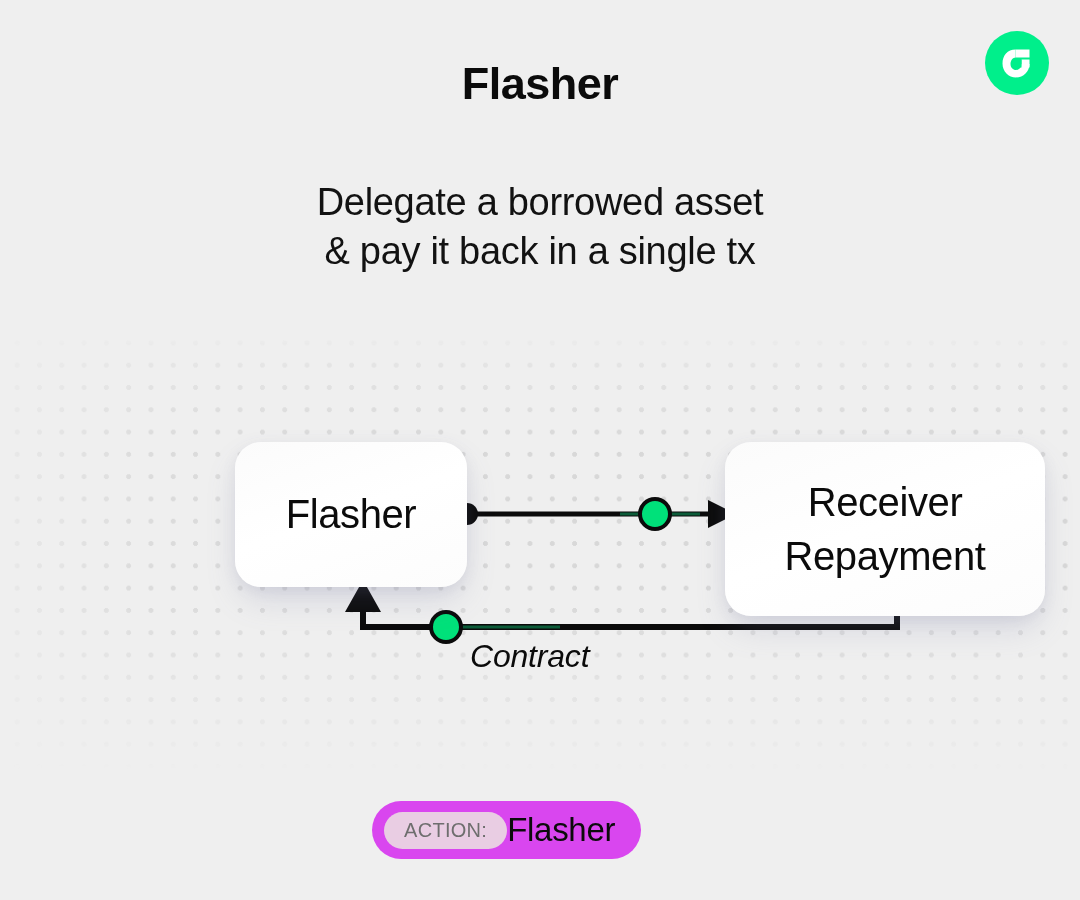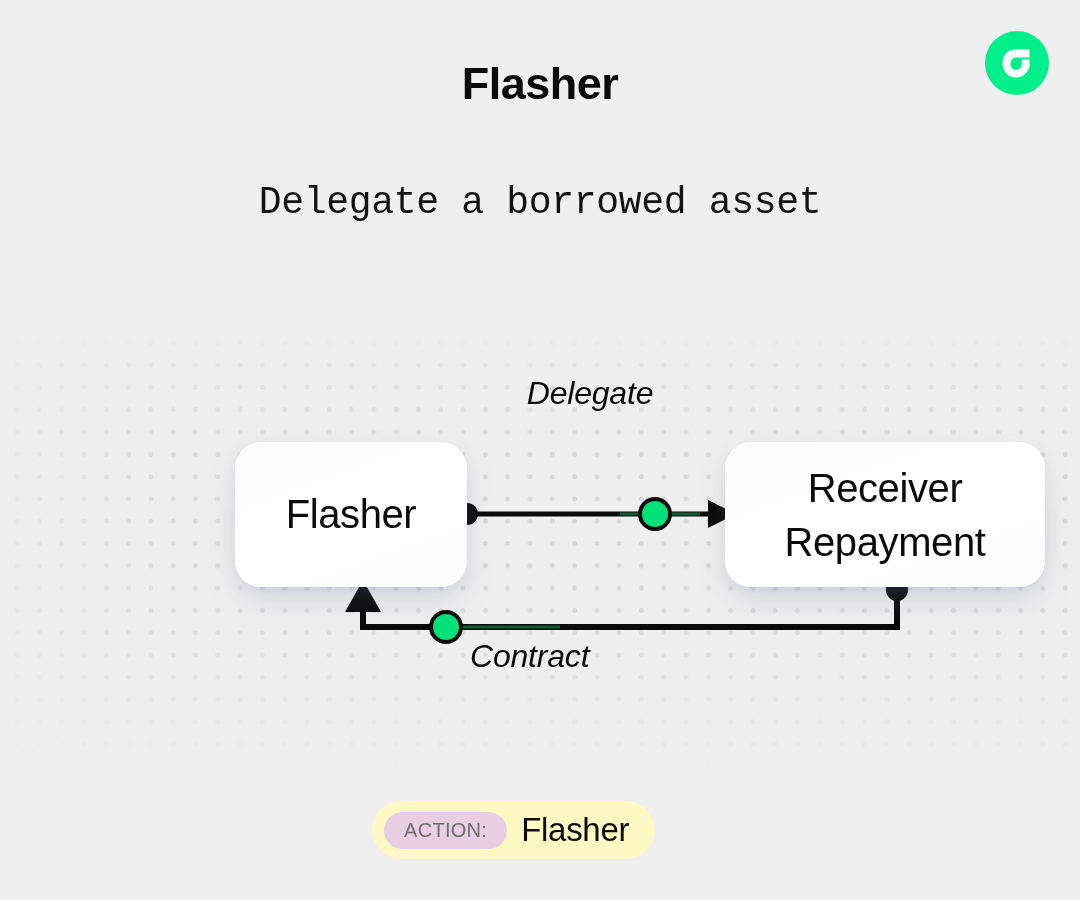--- a/index.html
+++ b/index.html
@@ -41,21 +41,21 @@
     top: 178px;
     left: 0;
     width: 1080px;
     text-align: center;
     font-size: 38px;
     font-weight: 300;
     line-height: 49px;
     color: #121212;
     letter-spacing: -0.3px;
   }
-  .subtitle span { display: block; font-family: Liberation Mono, monospace; }
+  .subtitle span { display: block; }
 
   
   .diagram {
     position: absolute;
     left: 0;
     top: 330px;
     width: 1080px;
     height: 440px;
   }
   .dotgrid {
@@ -87,21 +87,21 @@
     font-weight: 400;
     letter-spacing: -0.4px;
   }
   .node-flasher {
     left: 235px; top: 112px;
     width: 232px; height: 145px;
     font-size: 40px;
   }
   .node-receiver {
     left: 725px; top: 112px;
-    width: 320px; height: 145px;
+    width: 320px; height: 174px;
     font-size: 40px;
     line-height: 54px;
   }
 
   
   .edge-label {
     position: absolute;
     font-style: italic;
     font-size: 32px;
     line-height: 42px;
@@ -120,26 +120,26 @@
     inset: 0;
     overflow: visible;
   }
 
   
   .action-badge {
     position: absolute;
     left: 372px;
     top: 801px;
     height: 58px;
-    background: #fef9c3;
+    background: #d946ef;
     border-radius: 29px;
     display: flex;
     align-items: center;
     padding: 0 26px 0 12px;
-    gap: 14px;
+    gap: 0;
   }
   .action-tag {
     background: #e9cde3;
     color: #6e6e6e;
     border-radius: 20px;
     font-size: 20px;
     font-weight: 500;
     letter-spacing: 0.3px;
     padding: 7px 20px;
   }
@@ -159,20 +159,21 @@
     <path d="M44.5 28.5 H36.5 V36.5 H44.5 Z" fill="#ffffff"></path>
     <path d="M30.5 18.5 C22.5 18.5 17.5 24.5 17.5 32.5 C17.5 40.5 23.5 46.5 31 46.5 C38.5 46.5 44.5 40.5 44.5 33 H36.5 C36.5 36.5 34 39 31 39 C28 39 25.5 36.5 25.5 33 C25.5 29.3 28 26.5 30.5 26.5 Z" fill="#ffffff"></path>
     <rect x="28.5" y="28.5" width="8" height="8" fill="#00ef8b"></rect>
   </svg>
 </div>
 
 <div class="page-title">Flasher</div>
 
 <div class="subtitle">
   <span>Delegate a borrowed asset</span>
+  <span>&amp; pay it back in a single tx</span>
 </div>
 
 <div class="diagram">
 
   <div class="dotgrid"></div>
 
   <svg class="wires" width="1080" height="440">
 
     <line x1="467" y1="184" x2="708" y2="184" stroke="#0b0b0b" stroke-width="5"></line>
     <line x1="620" y1="184" x2="700" y2="184" stroke="#0c5c39" stroke-width="3"></line>
@@ -197,21 +198,20 @@
 
   <div class="node node-receiver">
     <span>
       <span style="display:block">Receiver</span>
       <span style="display:block">Repayment</span>
     </span>
   </div>
 
 
   <div class="edge-label label-delegate">
-    <span>Delegate</span>
   </div>
 
   <div class="edge-label label-repayment">Contract</div>
 
 </div>
 
 <div class="action-badge">
   <span class="action-tag">ACTION:</span>
   <span class="action-value">Flasher</span>
 </div>

